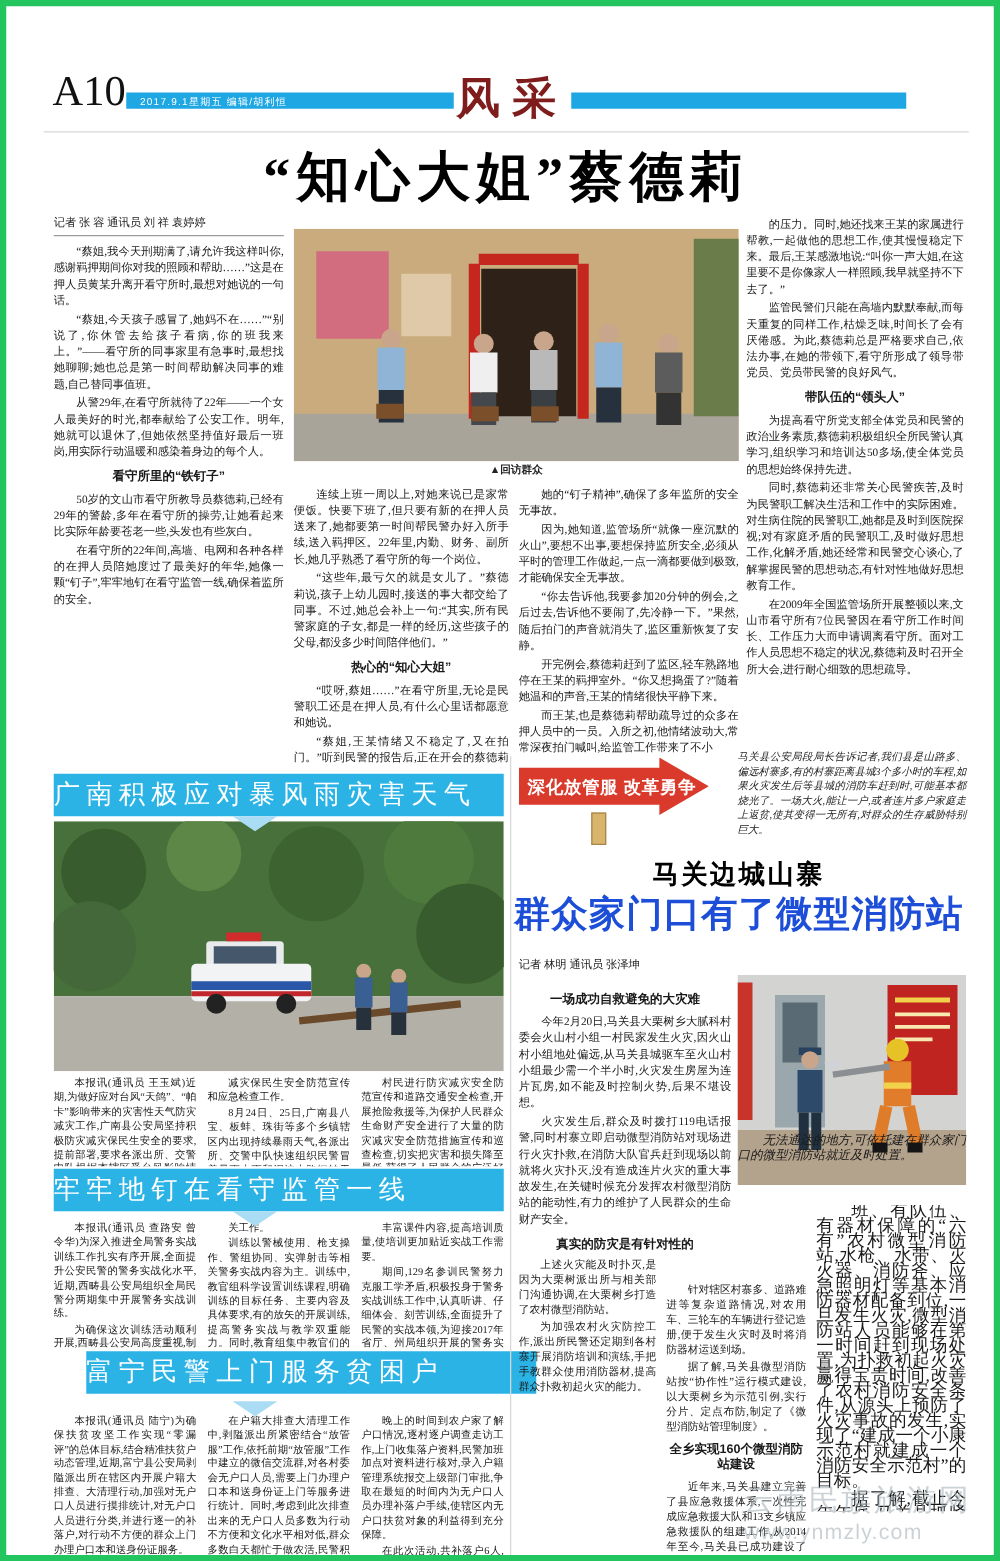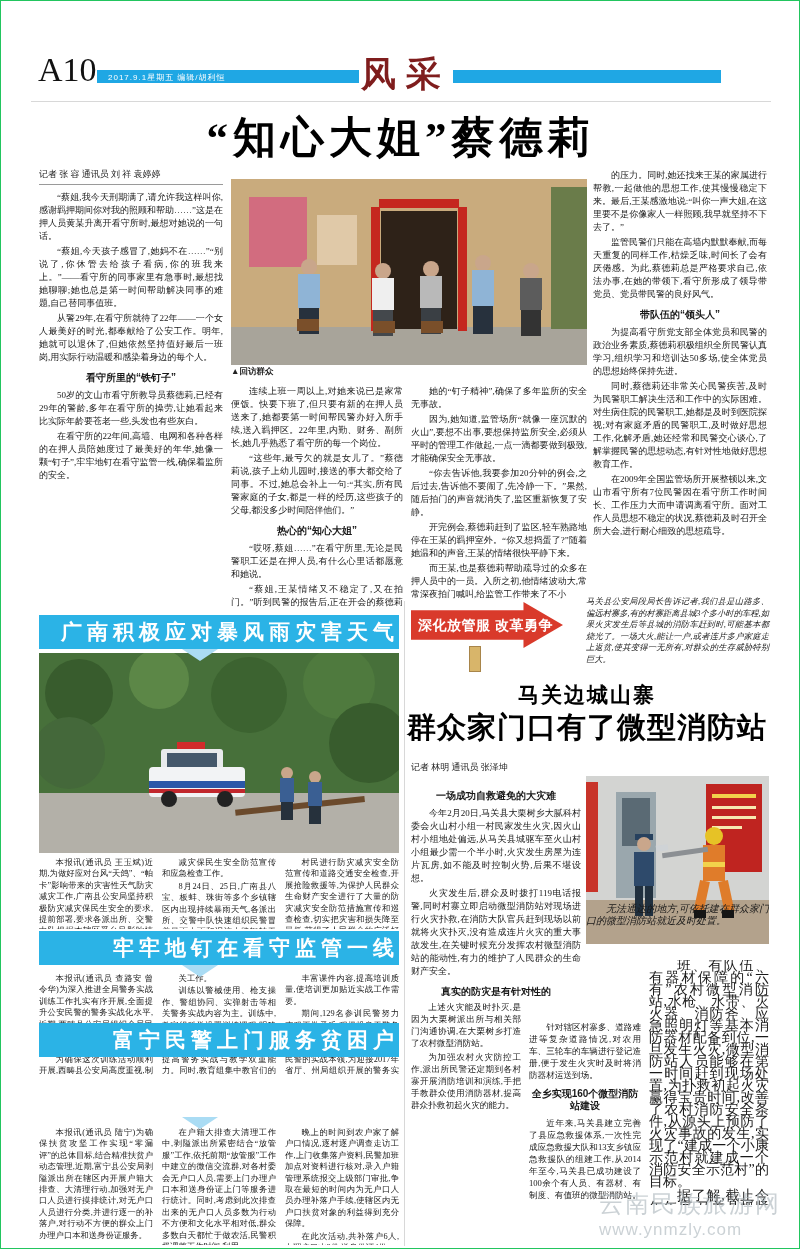--- a/index.html
+++ b/index.html
@@ -1,18 +1,18 @@
 <!DOCTYPE html>
 <html><head>
 <meta charset="utf-8">
 <style>
   html,body{margin:0;padding:0;background:#ffffff;}
   #page{position:relative;width:800px;height:1249px;background:#fff;overflow:hidden;
         font-family:"Liberation Serif",serif;color:#1c1c1c;box-sizing:border-box;
-        border:1px solid #22c55e;}
+        border:5px solid #22c55e;}
   
   .pageno{position:absolute;left:37px;top:50px;font-size:34px;font-family:"Liberation Serif",serif;color:#111;}
   .hbar{position:absolute;top:69px;height:13px;background:#1fa7e4;}
   .hbar1{left:96px;width:262px;}
   .hbar2{left:452px;width:268px;}
   .hbar-text{position:absolute;left:107px;top:70.5px;color:#fff;font-size:8px;
              font-family:"Liberation Sans",sans-serif;letter-spacing:1px;}
   .fengcai{position:absolute;left:360px;top:50px;width:100px;font-size:35px;font-weight:bold;
            color:#7f1d1d;font-family:"Liberation Sans",sans-serif;}
   .header-rule{position:absolute;left:30px;top:100px;width:740px;height:1px;background:#d8d8d8;}
@@ -25,31 +25,31 @@
   .bodycol{position:absolute;font-size:9px;line-height:13px;text-align:justify;color:#191919;overflow:hidden;}
   .bodycol p{margin:0 0 2px 0;text-indent:2em;}
   .bodycol .sub{font-weight:bold;text-align:center;margin:7px 0 5px 0;font-size:10px;
                 font-family:"Liberation Sans",sans-serif;text-indent:0;}
   #m-col1{left:38px;top:190px;width:184px;height:418px;}
   #m-col2{left:230px;top:384px;width:172px;height:224px;}
   #m-col3{left:410px;top:384px;width:176px;height:224px;}
   #m-col4{left:592px;top:168px;width:174px;height:440px;}
   .photo{position:absolute;display:block;}
   #photo1{left:230px;top:178px;}
-  .caption1{position:absolute;left:230px;top:365px;width:356px;text-align:left;
+  .caption1{position:absolute;left:230px;top:365px;width:356px;text-align:center;
             font-size:8.5px;font-weight:bold;color:#222;}
   
   .banner{position:absolute;left:38px;width:360px;height:34px;background:#2bb3e6;
-          color:#fff;font-weight:bold;font-size:21px;letter-spacing:5px;line-height:34px;
-          text-align:right;font-family:"Liberation Sans",sans-serif;}
+          color:#fff;font-weight:normal;font-size:21px;letter-spacing:5px;line-height:34px;
+          text-align:left;font-family:"Liberation Sans",sans-serif;}
   .banner-tri{position:absolute;left:181px;width:0;height:0;border-left:18px solid transparent;
               border-right:18px solid transparent;border-top:12px solid #aadcf4;z-index:3;}
   #banner1{top:614px;}  #tri1{top:648px;}
   #banner2{top:930px;}  #tri2{top:964px;}
-  #banner3{top:1022px;} #tri3{top:1116px;}
+  #banner3{top:1076px;margin-left:26px;} #tri3{top:1116px;}
   #photo2{left:38px;top:652px;}
   .brief-col{position:absolute;width:114px;font-size:8.3px;line-height:11.4px;}
   .brief-col p{margin:0 0 1px 0;}
   #g-col1{left:38px;top:856px;height:72px;}
   #g-col2{left:161px;top:856px;height:72px;}
   #g-col3{left:284px;top:856px;height:72px;}
   #x-col1{left:38px;top:972px;height:104px;}
   #x-col2{left:161px;top:972px;height:104px;}
   #x-col3{left:284px;top:972px;height:104px;}
   #f-col1{left:38px;top:1126px;height:118px;}
@@ -62,21 +62,21 @@
   .arrow{position:absolute;left:410px;top:601px;width:152px;height:46px;background:#d93a2b;
          clip-path:polygon(0% 18%,74% 18%,74% 0%,100% 50%,74% 100%,74% 82%,0% 82%);
          color:#fff;font-weight:bold;font-size:14px;font-family:"Liberation Sans",sans-serif;
          line-height:46px;padding-left:7px;box-sizing:border-box;letter-spacing:0.5px;
          filter:drop-shadow(2px 3px 0 #8f1f14);z-index:2;}
   .arrow-pole{position:absolute;left:468px;top:645px;width:12px;height:26px;background:#d8b56a;
               border:1px solid #a8854a;box-sizing:border-box;}
   .kicker{position:absolute;left:404px;top:680px;width:364px;text-align:center;font-size:21px;
           font-weight:bold;color:#000;font-family:"Liberation Sans",sans-serif;letter-spacing:2px;}
   .headline2{position:absolute;left:402px;top:707px;width:368px;text-align:center;font-size:29px;
-             font-weight:bold;color:#000000;font-family:"Liberation Sans",sans-serif;letter-spacing:1px;}
+             font-weight:bold;color:#1d4ed8;font-family:"Liberation Sans",sans-serif;letter-spacing:1px;}
   .byline2{position:absolute;left:410px;top:760px;font-size:9px;color:#222;}
   #h-colA{left:410px;top:781px;width:170px;height:214px;}
   #photo3{left:585px;top:775px;}
   #h-colB0{left:585px;top:902px;width:183px;height:48px;font-size:10px;line-height:12px;font-style:italic;}
   #h-col1{left:410px;top:1000px;width:110px;height:245px;font-size:8.6px;line-height:12px;}
   #h-col2{left:528px;top:1000px;width:112px;height:245px;font-size:8.6px;line-height:12px;margin-top:20px;}
   #h-col3{left:648px;top:959px;width:120px;height:245px;font-size:14px;line-height:12px;}
   
   .watermark{position:absolute;right:18px;bottom:8px;color:#a9b4ba;opacity:0.6;
              font-family:"Liberation Sans",sans-serif;z-index:5;}
@@ -293,20 +293,21 @@
 
   <div id="h-colB0" class="bodycol">
       <p>无法通达的地方,可依托建在群众家门口的微型消防站就近及时处置。</p>
     </div>
   <div id="h-col1" class="bodycol">
       <p>上述火灾能及时扑灭,是因为大栗树派出所与相关部门沟通协调,在大栗树乡打造了农村微型消防站。</p>
       <p>为加强农村火灾防控工作,派出所民警还定期到各村寨开展消防培训和演练,手把手教群众使用消防器材,提高群众扑救初起火灾的能力。</p>
     </div>
   <div id="h-col2" class="bodycol">
       <p>针对辖区村寨多、道路难进等复杂道路情况,对农用车、三轮车的车辆进行登记造册,便于发生火灾时及时将消防器材运送到场。</p>
+      <p>据了解,马关县微型消防站按“协作性”运行模式建设,以大栗树乡为示范引例,实行分片、定点布防,制定了《微型消防站管理制度》。</p>
       <div class="sub">全乡实现160个微型消防站建设</div>
       <p>近年来,马关县建立完善了县应急救援体系,一次性完成应急救援大队和13支乡镇应急救援队的组建工作,从2014年至今,马关县已成功建设了100余个有人员、有器材、有制度、有值班的微型消防站。</p>
     </div>
   <div id="h-col3" class="bodycol">
       <p>班、有队伍、有器材保障的“六有”农村微型消防站,水枪、水带、灭火器、消防斧、应急照明灯等基本消防器材配备到位,一旦发生火灾,微型消防站人员能够在第一时间赶到现场处置,为扑救初起火灾赢得宝贵时间,改善了农村消防安全条件,从源头上预防了火灾事故的发生,实现了“建成一个小康示范村就建成一个消防安全示范村”的目标。</p>
       <p>据了解,截止今年年底,马关县抓紧推进村寨微型消防站的建设力度,力争全年底完成160个农村微型消防站建设。</p>
     </div>
 
   <div class="watermark">
     <div class="w1">云南民族旅游网</div>

